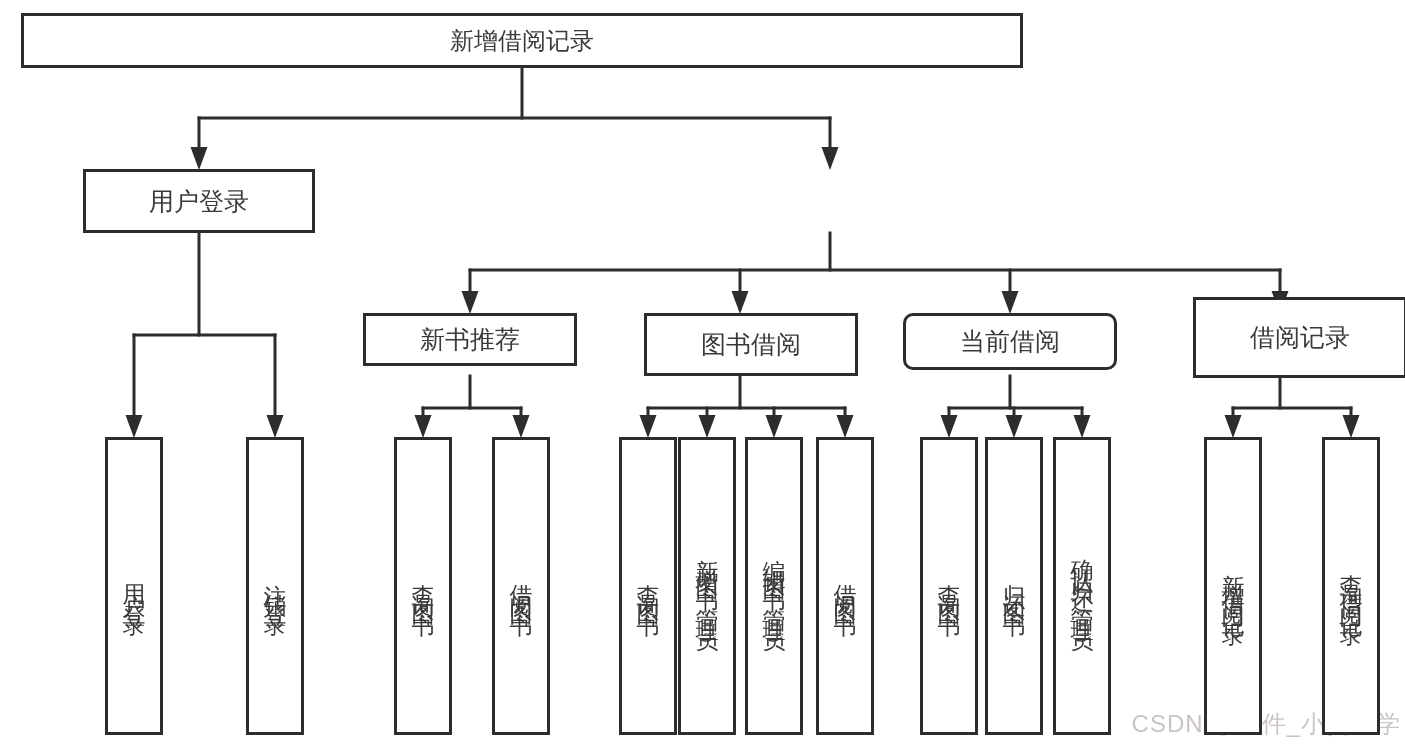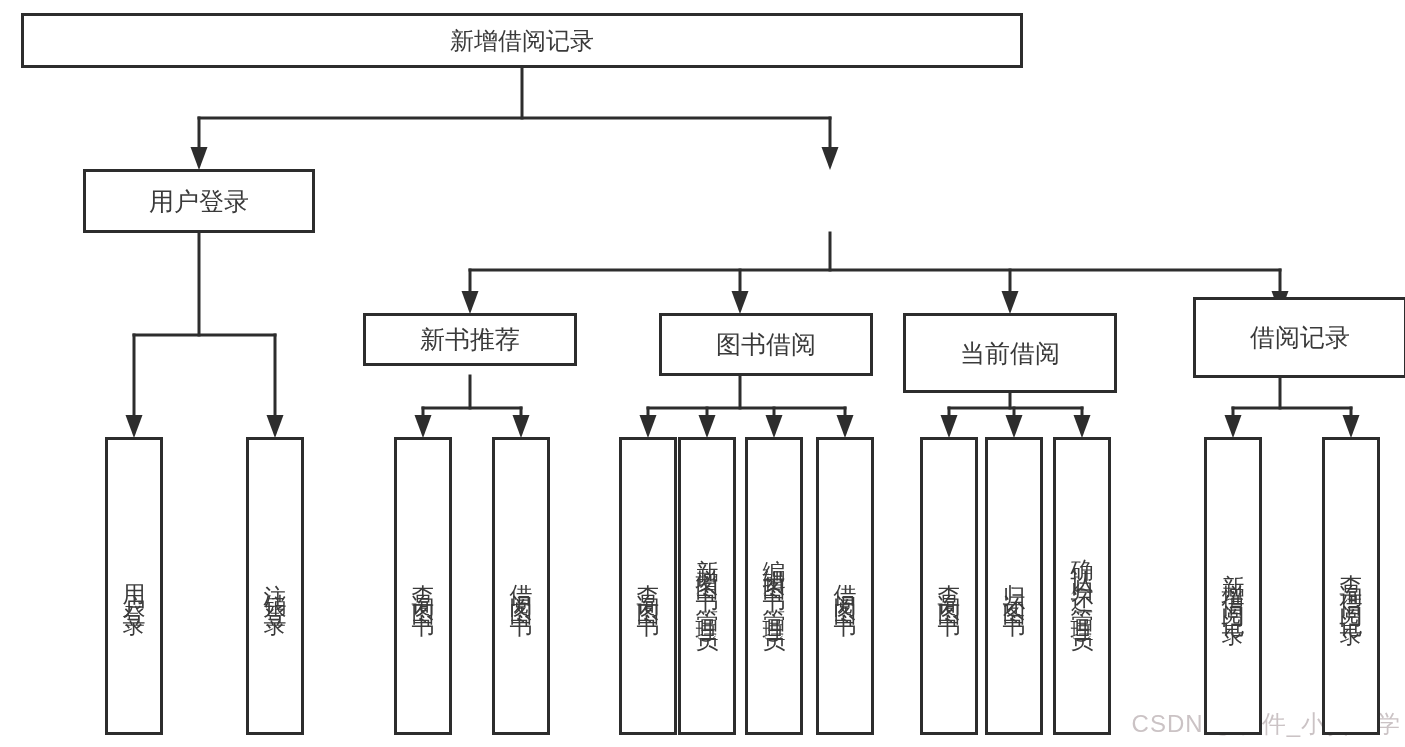--- a/index.html
+++ b/index.html
@@ -94,22 +94,22 @@
       <line x1="1233" y1="408" x2="1233" y2="417" stroke="#2d2d2d" stroke-width="3" stroke-linecap="square"></line>
       <polygon points="1224.5,415 1241.5,415 1233,438" fill="#2d2d2d"></polygon>
       <line x1="1351" y1="408" x2="1351" y2="417" stroke="#2d2d2d" stroke-width="3" stroke-linecap="square"></line>
       <polygon points="1342.5,415 1359.5,415 1351,438" fill="#2d2d2d"></polygon>
     </svg>
 
   <div id="watermark">CSDN @软件_小贺同学</div>
 <div class="node rootbox" style="left: 21px; top: 13px; width: 1002px; height: 55px;">新增借阅记录</div>
     <div class="node hbox" style="left: 83px; top: 169px; width: 232px; height: 64px;">用户登录</div>
     <div class="node hbox" style="left: 363px; top: 313px; width: 214px; height: 53px;">新书推荐</div>
-    <div class="node hbox" style="left: 659px; top: 313px; width: 214px; height: 63px;">图书借阅</div>
-    <div class="node hbox" style="left: 903px; top: 313px; width: 214px; height: 80px;">当前借阅</div>
+    <div class="node hbox" style="left: 644px; top: 313px; width: 214px; height: 63px;">图书借阅</div>
+    <div class="node hbox" style="left: 903px; top: 313px; width: 214px; height: 57px; border-radius: 10px;">当前借阅</div>
     <div class="node hbox" style="left: 1173px; top: 297px; width: 214px; height: 81px; margin-left: 20px;">借阅记录</div>
     <div class="node vbox" style="left: 105px; top: 437px; width: 58px; height: 298px;">用户登录</div>
     <div class="node vbox" style="left: 246px; top: 437px; width: 58px; height: 298px;">注销登录</div>
     <div class="node vbox" style="left: 394px; top: 437px; width: 58px; height: 298px;">查询图书</div>
     <div class="node vbox" style="left: 492px; top: 437px; width: 58px; height: 298px;">借阅图书</div>
     <div class="node vbox" style="left: 619px; top: 437px; width: 58px; height: 298px;">查询图书</div>
     <div class="node vbox" style="left: 678px; top: 437px; width: 58px; height: 298px;">新增图书（管理员）</div>
     <div class="node vbox" style="left: 745px; top: 437px; width: 58px; height: 298px;">编辑图书（管理员）</div>
     <div class="node vbox" style="left: 816px; top: 437px; width: 58px; height: 298px;">借阅图书</div>
     <div class="node vbox" style="left: 920px; top: 437px; width: 58px; height: 298px;">查询图书</div>

